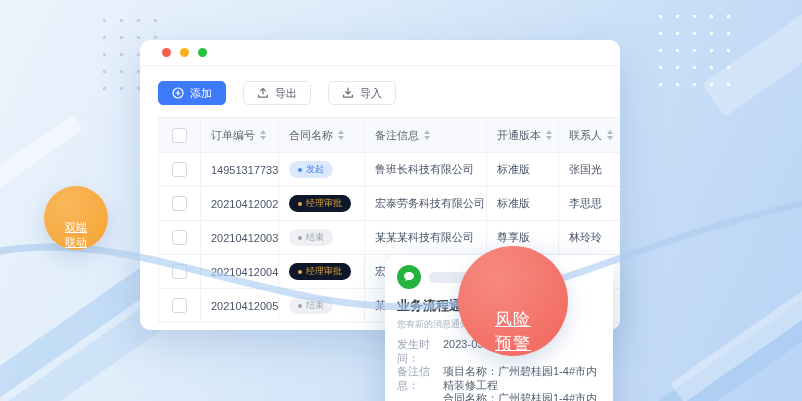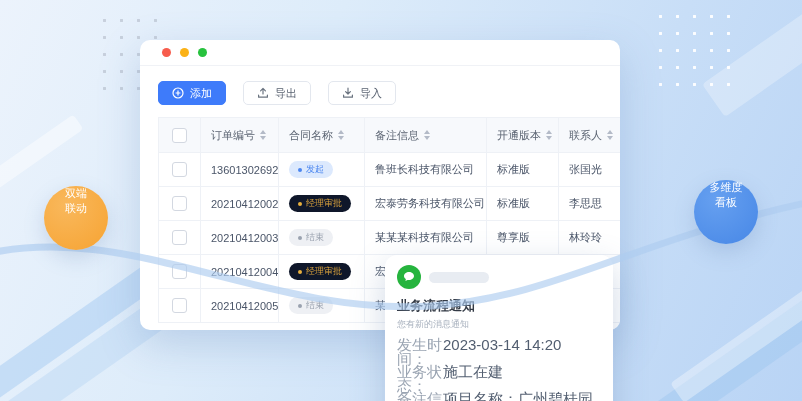--- a/index.html
+++ b/index.html
@@ -51,26 +51,26 @@
   .b-yellow{background:#0f172a;color:#d9a23c;} .b-yellow .dot{background:#e8b03f;}
   .b-gray{background:#eef0f4;color:#9aa2af;text-align:center;} .b-gray .dot{background:#9aa2af;}
   
   .notice{position:absolute;z-index:3;left:385px;top:255px;width:204px;background:#fff;border-radius:12px;
     box-shadow:0 12px 34px rgba(95,125,170,.3);padding:10px 12px 12px 12px;}
   .n-head{display:flex;align-items:center;gap:8px;margin-bottom:8px;}
   .n-avatar{width:24px;height:24px;border-radius:50%;background:#26b43e;display:flex;align-items:center;justify-content:center;}
   .n-pill{width:60px;height:11px;border-radius:6px;background:#e8ecf2;}
   .n-title{font-size:13px;font-weight:bold;color:#333a45;margin:0 0 3px 0;}
   .n-sub{font-size:9px;color:#a7b0bd;margin:0 0 7px 0;}
-  .n-field{display:flex;font-size:15px;line-height:13.5px;}
+  .n-field{display:flex;font-size:11px;line-height:13.5px;}
   .n-label{flex:0 0 46px;color:#9aa4b2;}
   .n-value{color:#525e70;white-space:pre-line;}
   
-  .bubble{position:absolute;z-index:5;border-radius:50%;display:flex;align-items:flex-start;justify-content:center;
-    text-align:center;color:#fff;box-shadow:0 8px 20px rgba(100,130,180,.25);}
+  .bubble{position:absolute;z-index:5;border-radius:50%;display:flex;align-items:flex-end;justify-content:center;
+    text-align:center;color:#fff;box-shadow:0 8px 20px rgba(100,130,180,.25);text-decoration:underline;}
   .bubble span{display:block;}
   .bb-left{left:44px;top:186px;width:64px;height:64px;font-size:11px;line-height:15px;
     background:radial-gradient(circle at 35% 30%,#f9b85c,#f6a332);}
   .bb-right{left:694px;top:180px;width:64px;height:64px;font-size:11px;line-height:15px;
     background:radial-gradient(circle at 35% 30%,#66a0f0,#4787e6);}
   .bb-green{left:160px;top:237px;width:108px;height:108px;font-size:17px;line-height:24px;letter-spacing:1px;
     background:radial-gradient(circle at 35% 28%,#72d077,#46bb52);}
   .bb-red{left:458px;top:246px;width:110px;height:110px;font-size:17px;line-height:24px;letter-spacing:1px;
     background:radial-gradient(circle at 35% 28%,#f78a81,#f1655c);}
 </style>
@@ -173,21 +173,21 @@
                     <i class="up"></i>
                     <i class="down"></i>
                   </span>
                 </span>
               </th>
           </tr>
         </thead>
         <tbody id="tbody">
   <tr>
     <td class="ccell"><span class="checkbox"></span></td>
-    <td>13601302692</td>
+    <td>14951317733</td>
     <td><span class="badge b-blue">
                   <i class="dot"></i>
                   <em>发起</em>
                 </span></td>
     <td>鲁班长科技有限公司</td>
     <td>标准版</td>
     <td>张国光</td>
   </tr>
 
   <tr>
@@ -252,42 +252,38 @@
       <span class="n-pill"></span>
     </div>
     <p class="n-title">业务流程通知</p>
     <p class="n-sub">您有新的消息通知</p>
     <div id="n-fields">
         <div class="n-field">
           <span class="n-label">发生时间：</span>
           <span class="n-value">2023-03-14 14:20</span>
         </div>
         <div class="n-field">
-          <span class="n-label">业务状态：</span>
-          <span class="n-value">施工在建</span>
-        </div>
-        <div class="n-field">
           <span class="n-label">备注信息：</span>
           <span class="n-value">项目名称：广州碧桂园1-4#市内精装修工程
 合同名称：广州碧桂园1-4#市内精装修工程龙骨采购合同
 支出合同付款已经超过合同收票，请注意！！！</span>
         </div>
       </div>
   </div>
 
   <svg class="swoosh" width="802" height="401" viewBox="0 0 802 401">
     <path d="M-30,258 C120,214 260,316 430,306 C560,298 646,232 840,196" fill="none" stroke="#aecdf0" stroke-width="7" stroke-linecap="round" opacity="0.65"></path>
   </svg>
 
   <div class="bubble bb-left">
     <div>
         <span>双端</span>
         <span>联动</span>
       </div>
   </div>
-  <div class="bubble bb-right">
+  <div class="bubble bb-red">
     <div>
-        <span>多维度</span>
-        <span>看板</span>
+        <span>风险</span>
+        <span>预警</span>
       </div>
   </div>
 
 </div>
 
 </body></html>

